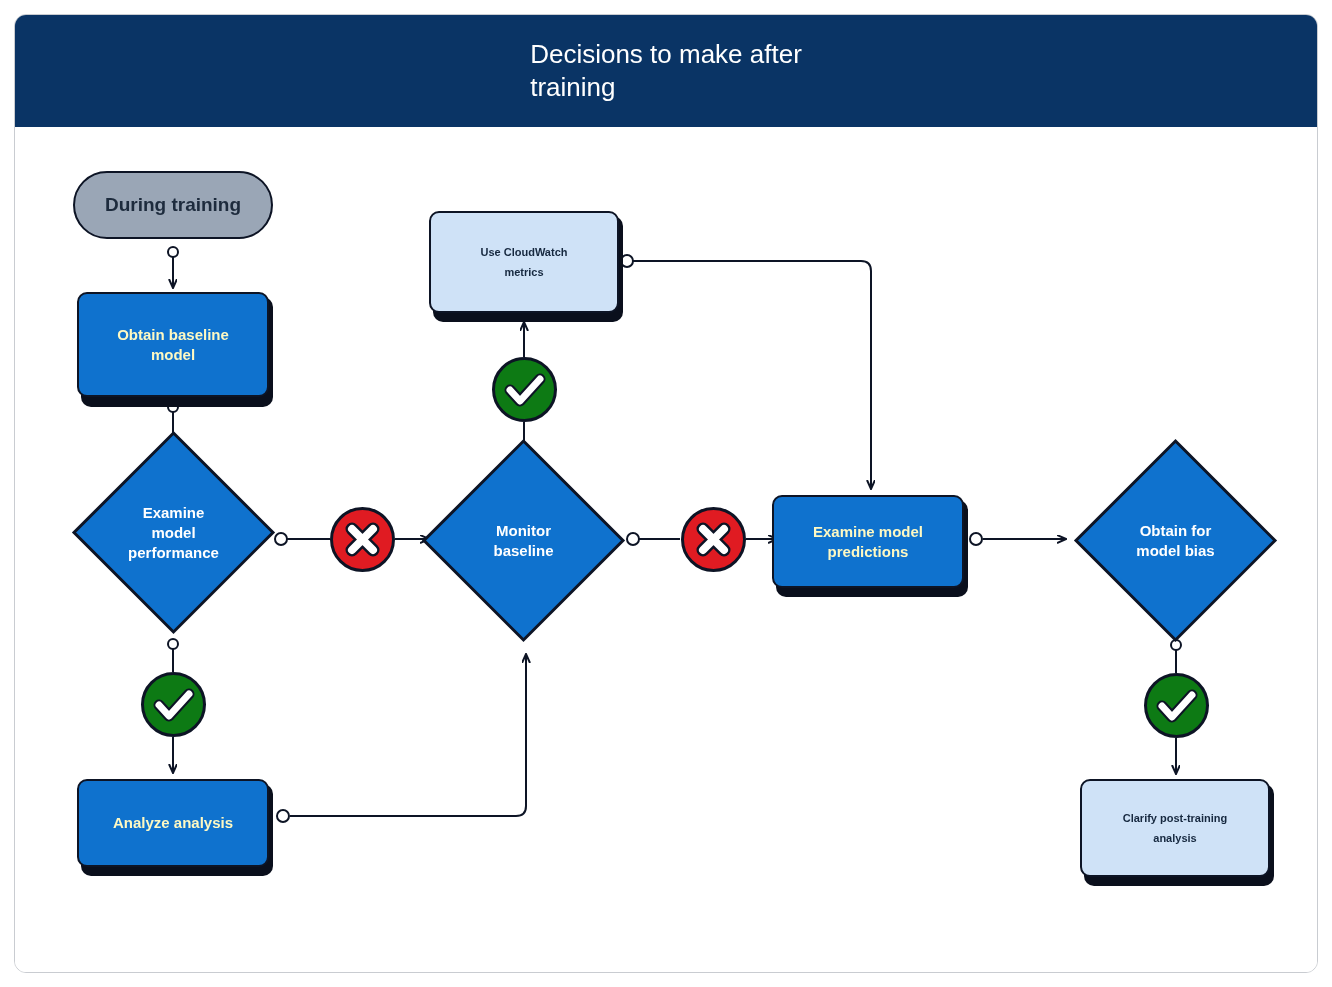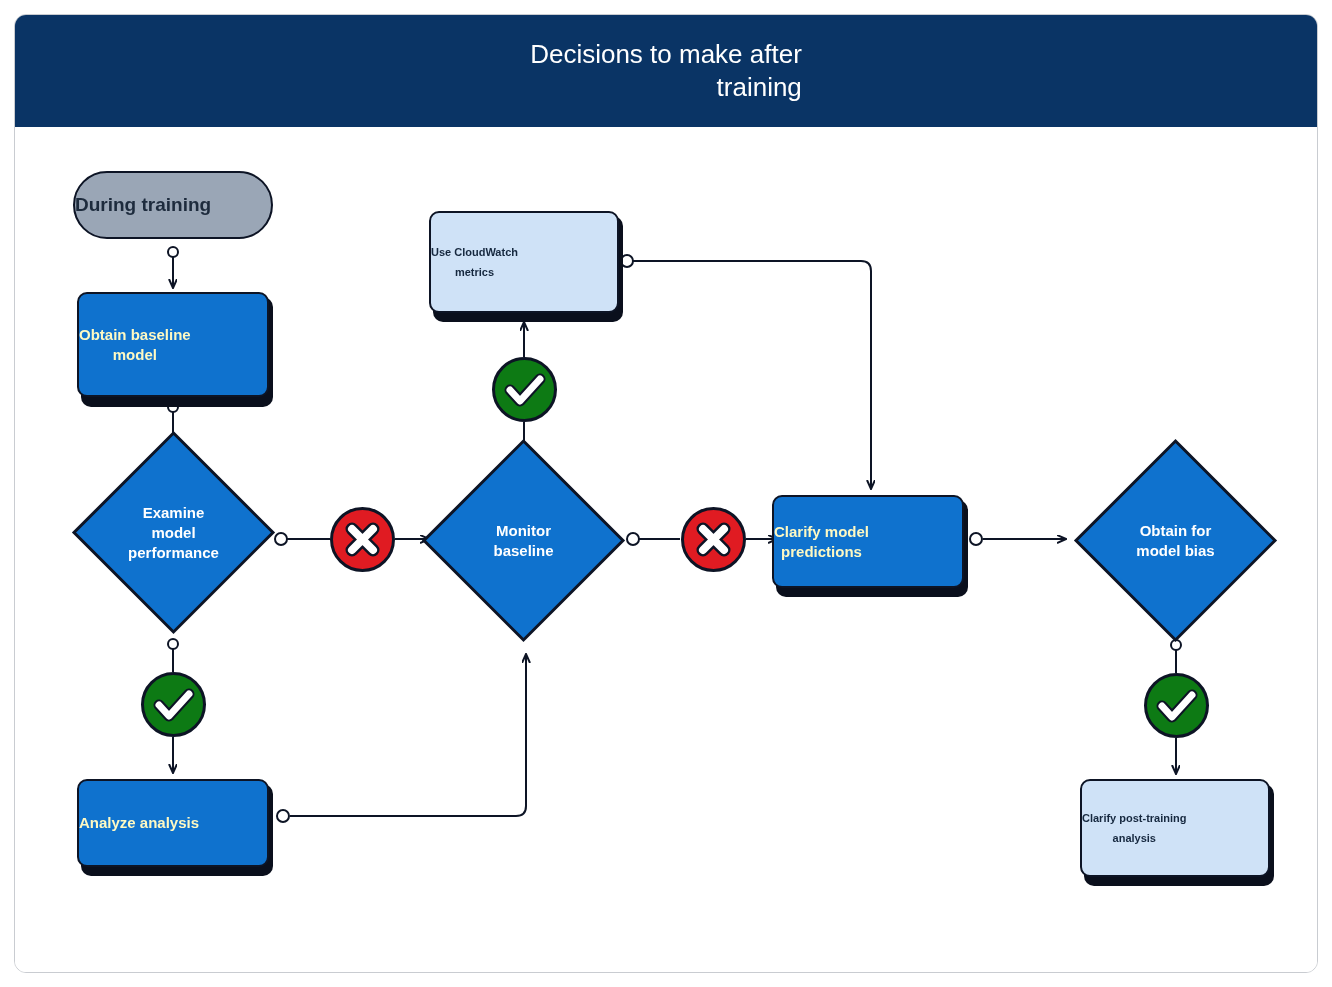--- a/index.html
+++ b/index.html
@@ -2,26 +2,26 @@
 <html><head>
 <meta charset="utf-8">
 <style>
   html,body{margin:0;padding:0;background:#ffffff;}
   body{width:1332px;height:987px;font-family:"Liberation Sans",sans-serif;overflow:hidden;}
   .page{position:absolute;left:0;top:0;width:1332px;height:987px;background:#ffffff;}
   .card{position:absolute;left:14px;top:14px;width:1304px;height:959px;
         border:1px solid #c9ccd1;border-radius:12px;background:#ffffff;box-sizing:border-box;overflow:hidden;}
   .header{position:absolute;left:0;top:0;width:1302px;height:112px;background:#0a3465;
           display:flex;align-items:center;justify-content:center;}
-  .header-title{color:#ffffff;font-size:26px;line-height:33px;text-align:right;font-weight:400;
+  .header-title{color:#ffffff;font-size:26px;line-height:33px;text-align:left;font-weight:400;
                 font-family:"Liberation Sans",sans-serif;white-space:pre-line;}
   .canvas{position:absolute;left:0;top:112px;width:1302px;height:845px;background:#ffffff;}
   svg.edges{position:absolute;left:0;top:0;width:1302px;height:845px;}
 
-  .node{position:absolute;box-sizing:border-box;display:flex;align-items:center;
+  .node{position:absolute;box-sizing:border-box;display:flex;align-items:center;justify-content:center;
         text-align:center;font-weight:bold;font-family:"Liberation Sans",sans-serif;}
   .shadow{position:absolute;background:#0a0f1c;border-radius:10px;}
 
   .n-process{background:#0f72ce;border:2px solid #0d1425;border-radius:10px;color:#fef9c3;
              font-size:15px;line-height:20px;white-space:pre-line;}
   .n-light{background:#cfe2f7;border:2px solid #0d1425;border-radius:10px;color:#16283f;
            font-size:11px;line-height:20px;white-space:pre-line;}
   .n-start{background:#9aa6b6;border:2px solid #0d1425;border-radius:999px;color:#1d2b3d;
            font-size:19px;line-height:24px;}
 
@@ -127,21 +127,21 @@
       <div class="diamond" style="left:406px;top:311px;width:205px;height:205px;">
         <svg width="205" height="205" viewBox="0 0 205 205">
           <polygon points="102.5,3 202,102.5 102.5,202 3,102.5" fill="#0f72ce" stroke="#0d1425" stroke-width="3"></polygon>
         </svg>
         <div class="dlabel">Monitor
 baseline</div>
       </div>
 
       <div class="shadow" style="left:761px;top:373px;width:192px;height:97px;"></div>
       <div class="node n-process" style="left:757px;top:368px;width:192px;height:93px;">
-        <span>Clarify model
+        <span>Examine model
 predictions</span>
       </div>
 
       <div class="diamond" style="left:1058px;top:311px;width:205px;height:205px;">
         <svg width="205" height="205" viewBox="0 0 205 205">
           <polygon points="102.5,3 202,102.5 102.5,202 3,102.5" fill="#0f72ce" stroke="#0d1425" stroke-width="3"></polygon>
         </svg>
         <div class="dlabel">Obtain for
 model bias</div>
       </div>

